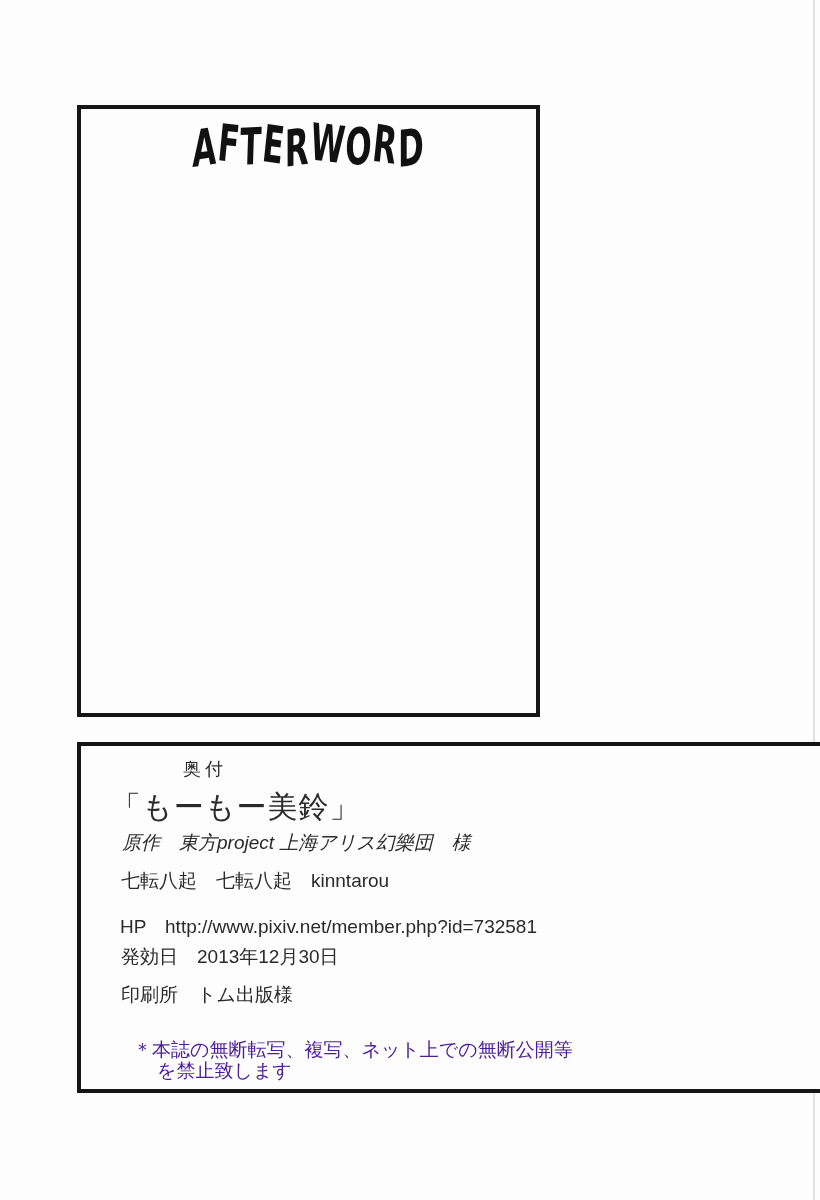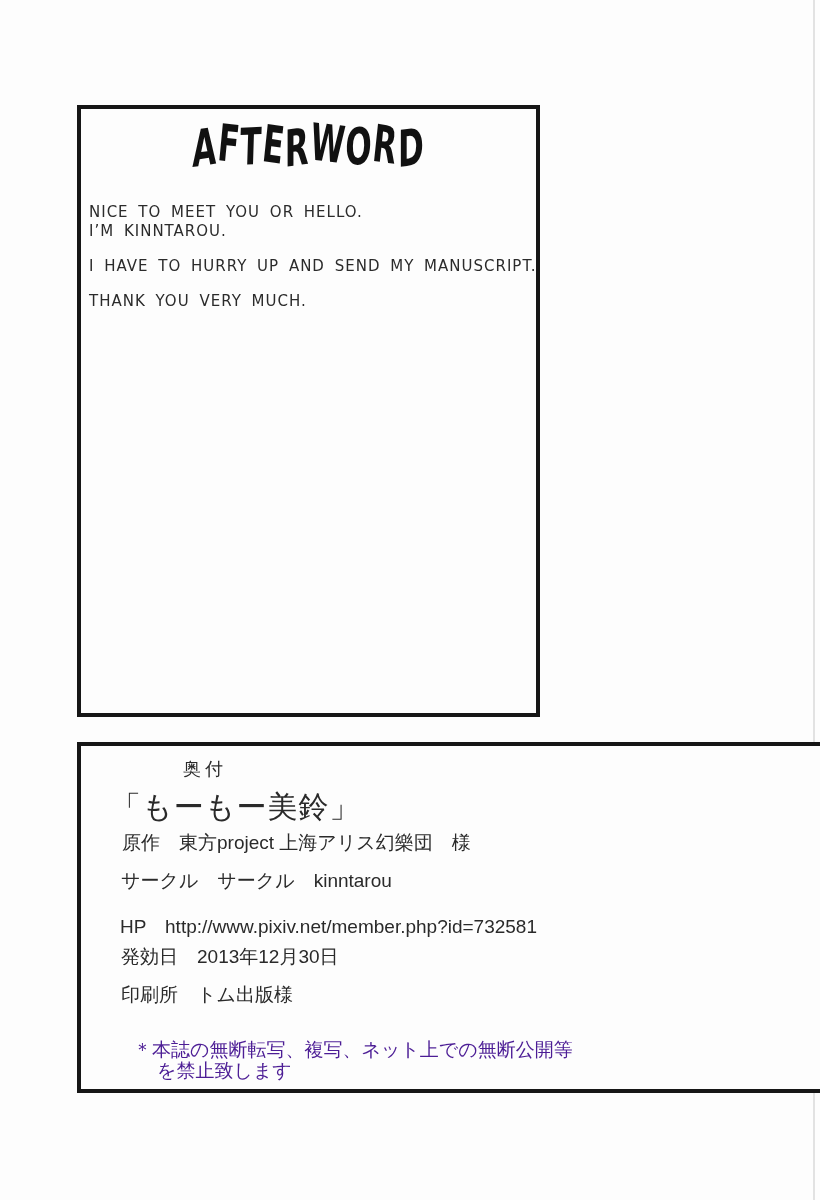--- a/index.html
+++ b/index.html
@@ -74,21 +74,21 @@
     left: 77px;
     top: 742px;
     width: 799px;
     height: 351px;
     font-size: 19px;
     color: #2a2a2a;
   }
   .colophon-panel > div { position: absolute; white-space: nowrap; }
   .col-header   { left: 102px; top: 11px;  font-size: 18px; letter-spacing: 4px; }
   .col-title    { left: 30px;  top: 41px;  font-size: 30px; letter-spacing: 1px; }
-  .col-row-0    { left: 41px;  top: 84px; }
+  .col-row-0    { left: 41px;  top: 84px; font-style: italic; }
   .col-row-1    { left: 40px;  top: 122px; }
   .col-row-2    { left: 39px;  top: 168px; text-align: right; }
   .col-row-3    { left: 40px;  top: 198px; }
   .col-row-4    { left: 40px;  top: 236px; }
   .col-disclaimer {
     left: 52px;
     top: 293px;
     font-family: "Liberation Serif", "DejaVu Serif", serif;
     font-size: 19px;
     line-height: 21px;
@@ -98,33 +98,27 @@
 </style>
 </head>
 <body>
 
 <div class="scan-edge"></div>
 
 <div class="panel afterword-panel">
   <div class="afterword-title-wrap">
     <div class="afterword-title letterize"><span>A</span><span>F</span><span>T</span><span>E</span><span>R</span><span>W</span><span>O</span><span>R</span><span>D</span></div>
   </div>
-  <div class="afterword-body">
-    <div class="aw-line">NICE TO MEET YOU OR HELLO.</div>
-    <div class="aw-line">I’M KINNTAROU.</div>
-    <div class="aw-line aw-gap">I HAVE TO HURRY UP AND SEND MY MANUSCRIPT.</div>
-    <div class="aw-line aw-gap">THANK YOU VERY MUCH.</div>
-  </div>
 </div>
 
 <div class="panel colophon-panel">
   <div class="col-header">奥付</div>
   <div class="col-title">「もーもー美鈴」</div>
   <div class="col-row-0">原作　東方project 上海アリス幻樂団　様</div>
-  <div class="col-row-1">サークル　サークル　kinntarou</div>
+  <div class="col-row-1">七転八起　七転八起　kinntarou</div>
   <div class="col-row-2">HP　http://www.pixiv.net/member.php?id=732581</div>
   <div class="col-row-3">発効日　2013年12月30日</div>
   <div class="col-row-4">印刷所　トム出版様</div>
   <div class="col-disclaimer">
     <div class="dl1">＊本誌の無断転写、複写、ネット上での無断公開等</div>
     <div class="dl2">を禁止致します</div>
   </div>
 </div>
 
 </body></html>

